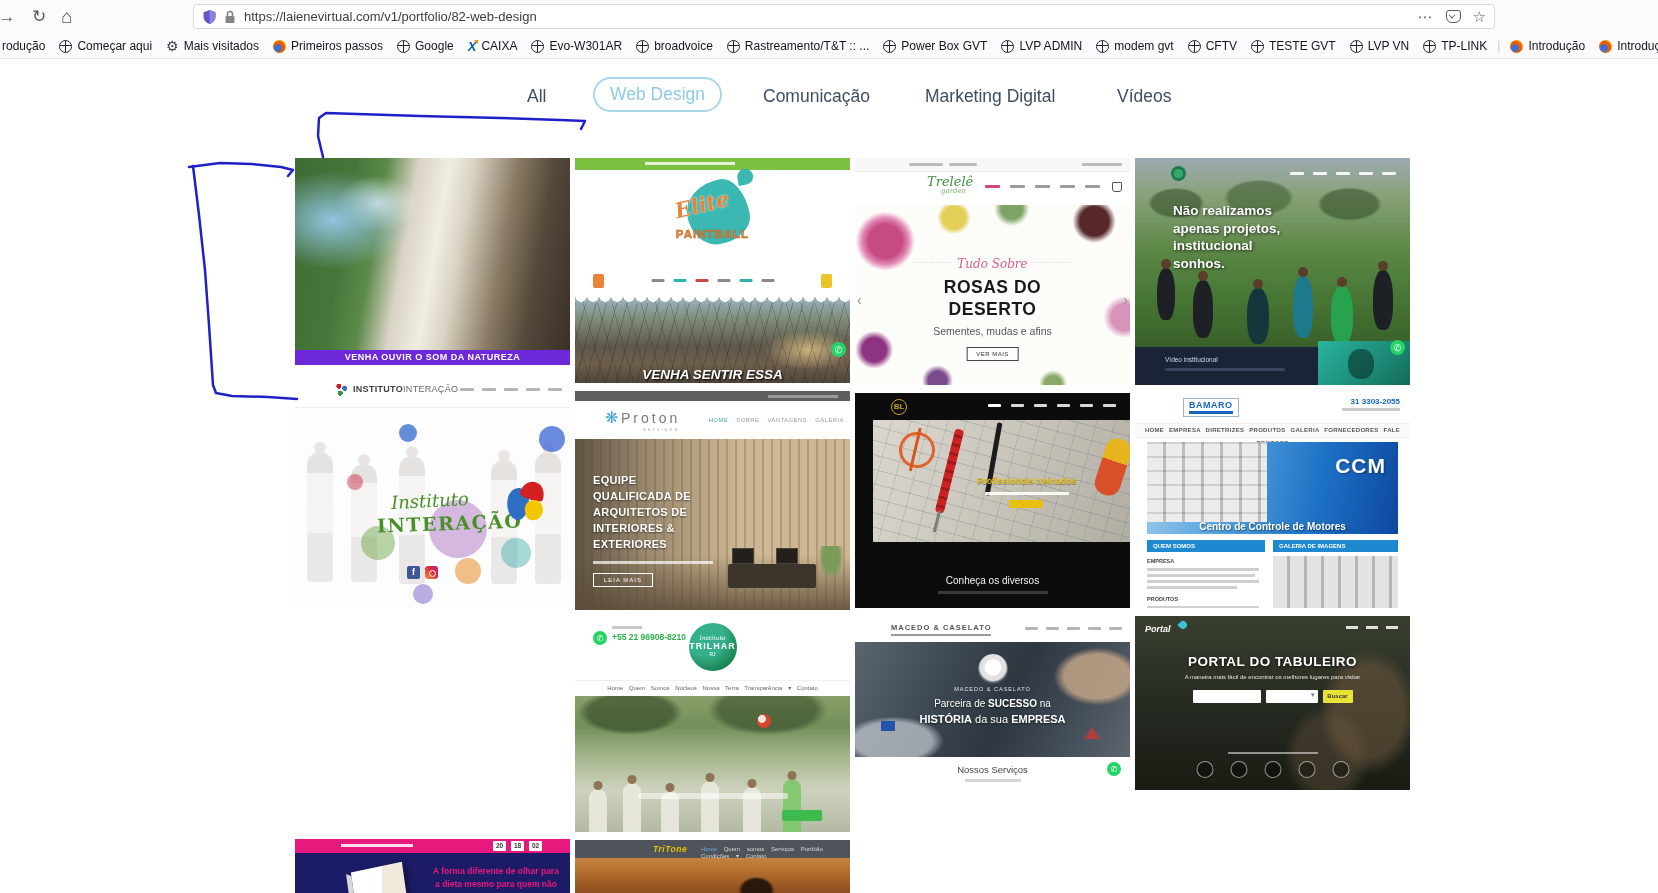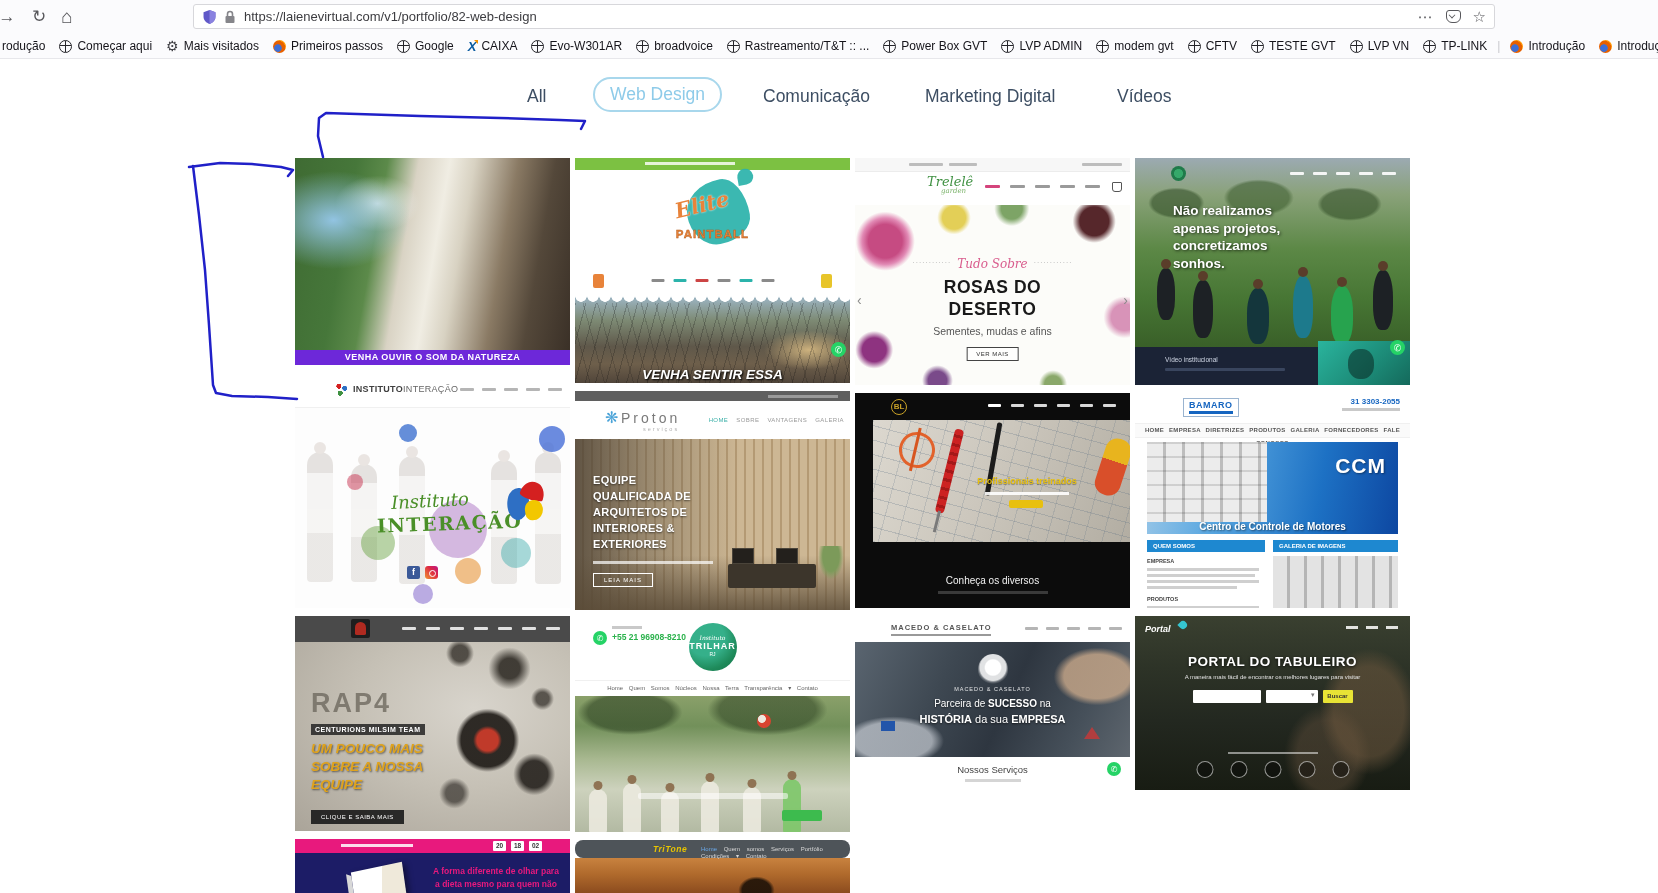--- a/index.html
+++ b/index.html
@@ -281,21 +281,21 @@
   .po-ct i{display:inline-block;width:90px;height:2.5px;background:rgba(255,255,255,.5);}
   
   .dt-top{height:14px;background:#e8197d;position:relative;}
   .dt-top .t{position:absolute;left:46px;top:5px;width:72px;height:3px;background:rgba(255,255,255,.85);}
   .dt-num{position:absolute;top:2px;width:13px;height:10px;background:#fff;color:#333;font-size:6.5px;font-weight:bold;text-align:center;line-height:10px;border-radius:1px;}
   .dt-body{position:relative;height:86px;background:#1c1c66;}
   .dt-book{position:absolute;left:58px;top:14px;width:52px;height:38px;background:linear-gradient(100deg,#fff 0 55%,#efe9da 55%);transform:rotate(-8deg) skewY(-4deg);box-shadow:3px 3px 6px rgba(0,0,0,.45);}
   .dt-book::before{content:"";position:absolute;left:-5px;top:2px;width:5px;height:100%;background:#d8d8d8;transform:skewY(30deg);}
   .dt-txt{position:absolute;left:138px;top:12px;width:126px;text-align:center;color:#e8197d;font-weight:bold;font-size:8.5px;line-height:1.5;}
   
-  .tt-nav{height:18px;background:#4e5459;position:relative;border-radius:8px;}
+  .tt-nav{height:18px;background:#4e5459;position:relative;}
   .tt-logo{position:absolute;left:78px;top:4px;font-size:8.5px;font-weight:bold;font-style:italic;color:#e8c400;letter-spacing:.5px;}
   .tt-links{position:absolute;left:126px;top:6px;font-size:6px;color:#d8d8d8;word-spacing:5px;}
   .tt-links b{color:#6aa8e8;font-weight:normal;}
   .tt-photo{height:36px;background:
      radial-gradient(ellipse 26px 20px at 66% 90%, rgba(30,18,8,.9) 0 55%, transparent 70%),
      linear-gradient(180deg,#c8823f 0%,#b06a2c 45%,#8a4a1e 100%);}
 </style>
 </head>
 <body>
 
@@ -474,21 +474,21 @@
     <div class="sp-kid" style="left:196px;top:128px;width:22px;height:58px;background:#27a34e"></div>
     <div class="sp-kid" style="left:238px;top:112px;width:20px;height:60px"></div>
     <div class="sp-logo"></div>
     <div class="sp-nav">
         <i></i>
         <i></i>
         <i></i>
         <i></i>
         <i></i>
       </div>
-    <div class="sp-head">Não realizamos apenas projetos, concretizamos sonhos.</div>
+    <div class="sp-head">Não realizamos apenas projetos, institucional sonhos.</div>
     <div class="sp-foot">
       <div class="sp-vlabel">Vídeo institucional</div>
       <div class="sp-vbar"></div>
     </div>
     <div class="sp-video"></div>
     <div class="wa sp-wa">✆</div>
   </div>
 
   <div class="tile" style="left:295px;top:373px;height:235px">
     <div class="ia-head">
@@ -591,40 +591,20 @@
       <div class="ba-line" style="top:34px;width:108px"></div>
       <div class="ba-line" style="top:40px;width:112px"></div>
       <div class="ba-line" style="top:46px;width:90px"></div>
       <div class="ba-pt" style="top:56px">PRODUTOS</div>
       <div class="ba-line" style="top:66px;width:112px"></div>
       <div class="ba-line" style="top:72px;width:104px"></div>
       <div class="ba-img"></div>
     </div>
   </div>
 
-  <div class="tile" style="left:295px;top:616px;height:215px">
-    <div class="rp-nav">
-      <div class="rp-logo"></div>
-      <div class="rp-navi">
-          <i></i>
-          <i></i>
-          <i></i>
-          <i></i>
-          <i></i>
-          <i></i>
-          <i></i>
-        </div>
-    </div>
-    <div class="rp-body">
-      <div class="rp-wm">RAP4</div>
-      <div class="rp-team">CENTURIONS MILSIM TEAM</div>
-      <div class="rp-head">UM POUCO MAIS SOBRE A NOSSA EQUIPE</div>
-      <div class="rp-btn">CLIQUE E SAIBA MAIS</div>
-    </div>
-  </div>
 
   <div class="tile" style="left:575px;top:618px;height:214px">
     <div class="tr-head">
       <div class="wa tr-wa">✆</div>
       <div class="tr-sub"></div>
       <div class="tr-phone">+55 21 96908-8210</div>
       <div class="tr-logo">
         <em>Instituto</em>
         <b>TRILHAR</b>
         <small>RJ</small>

